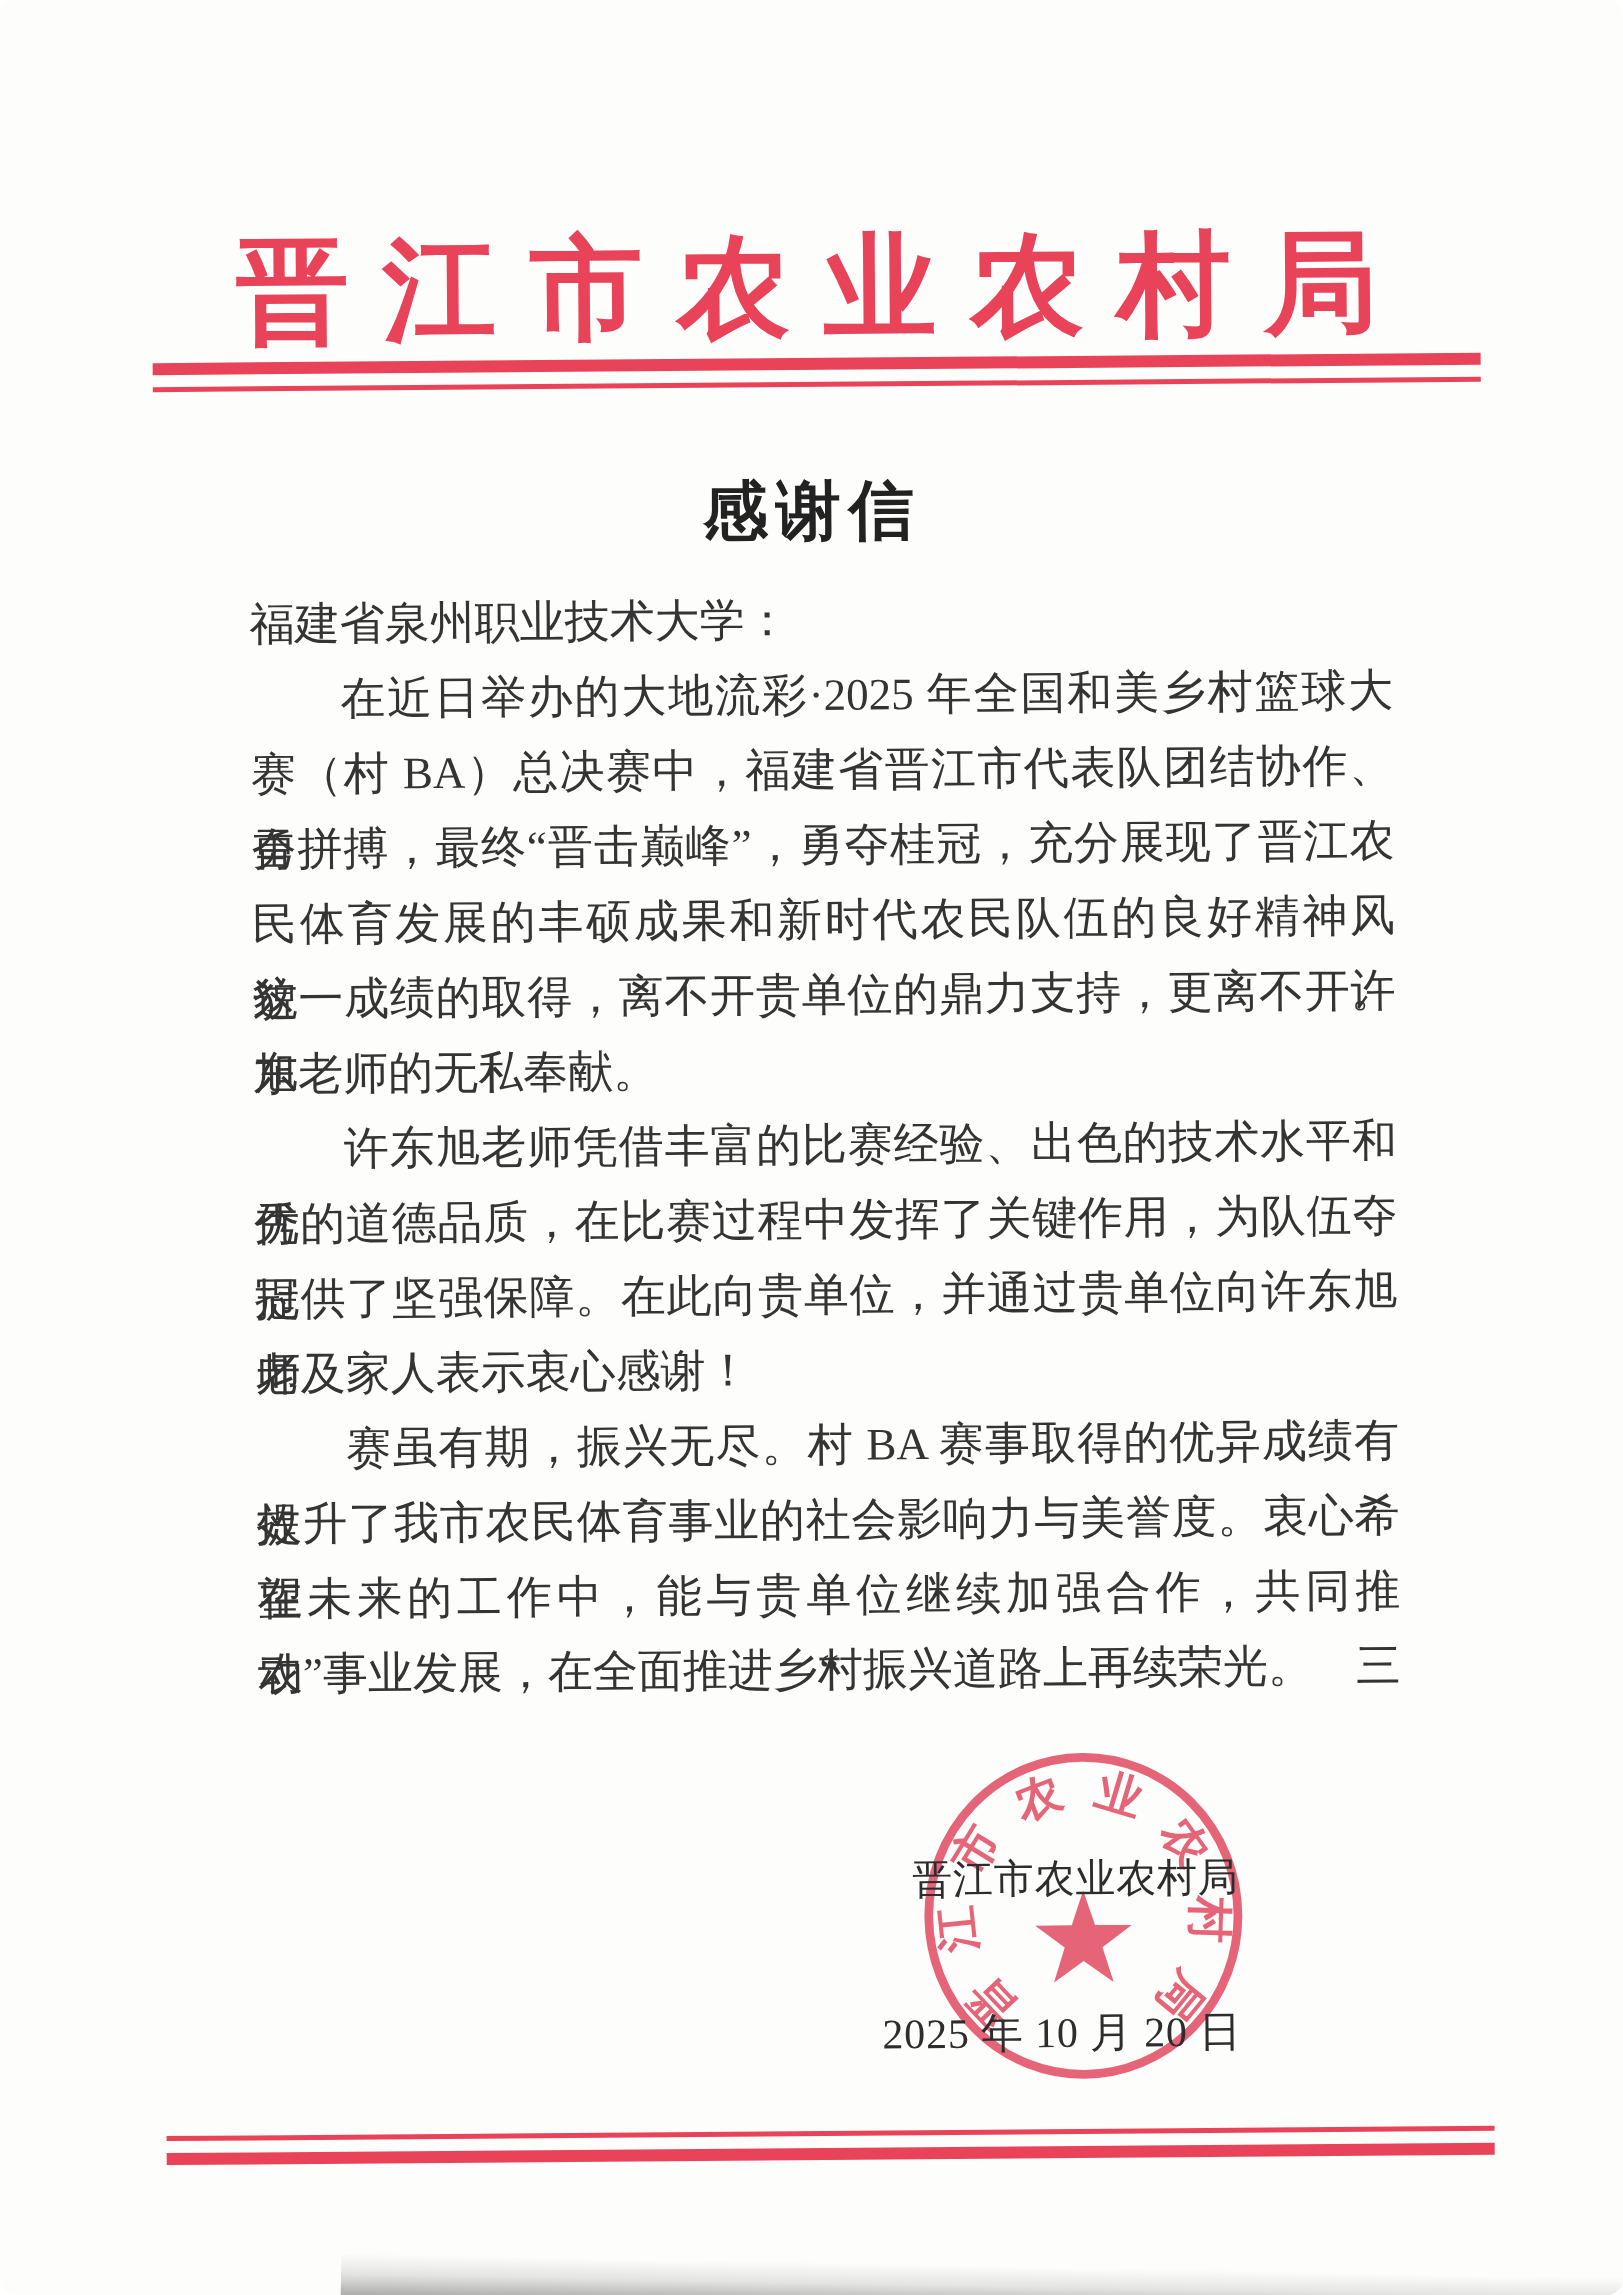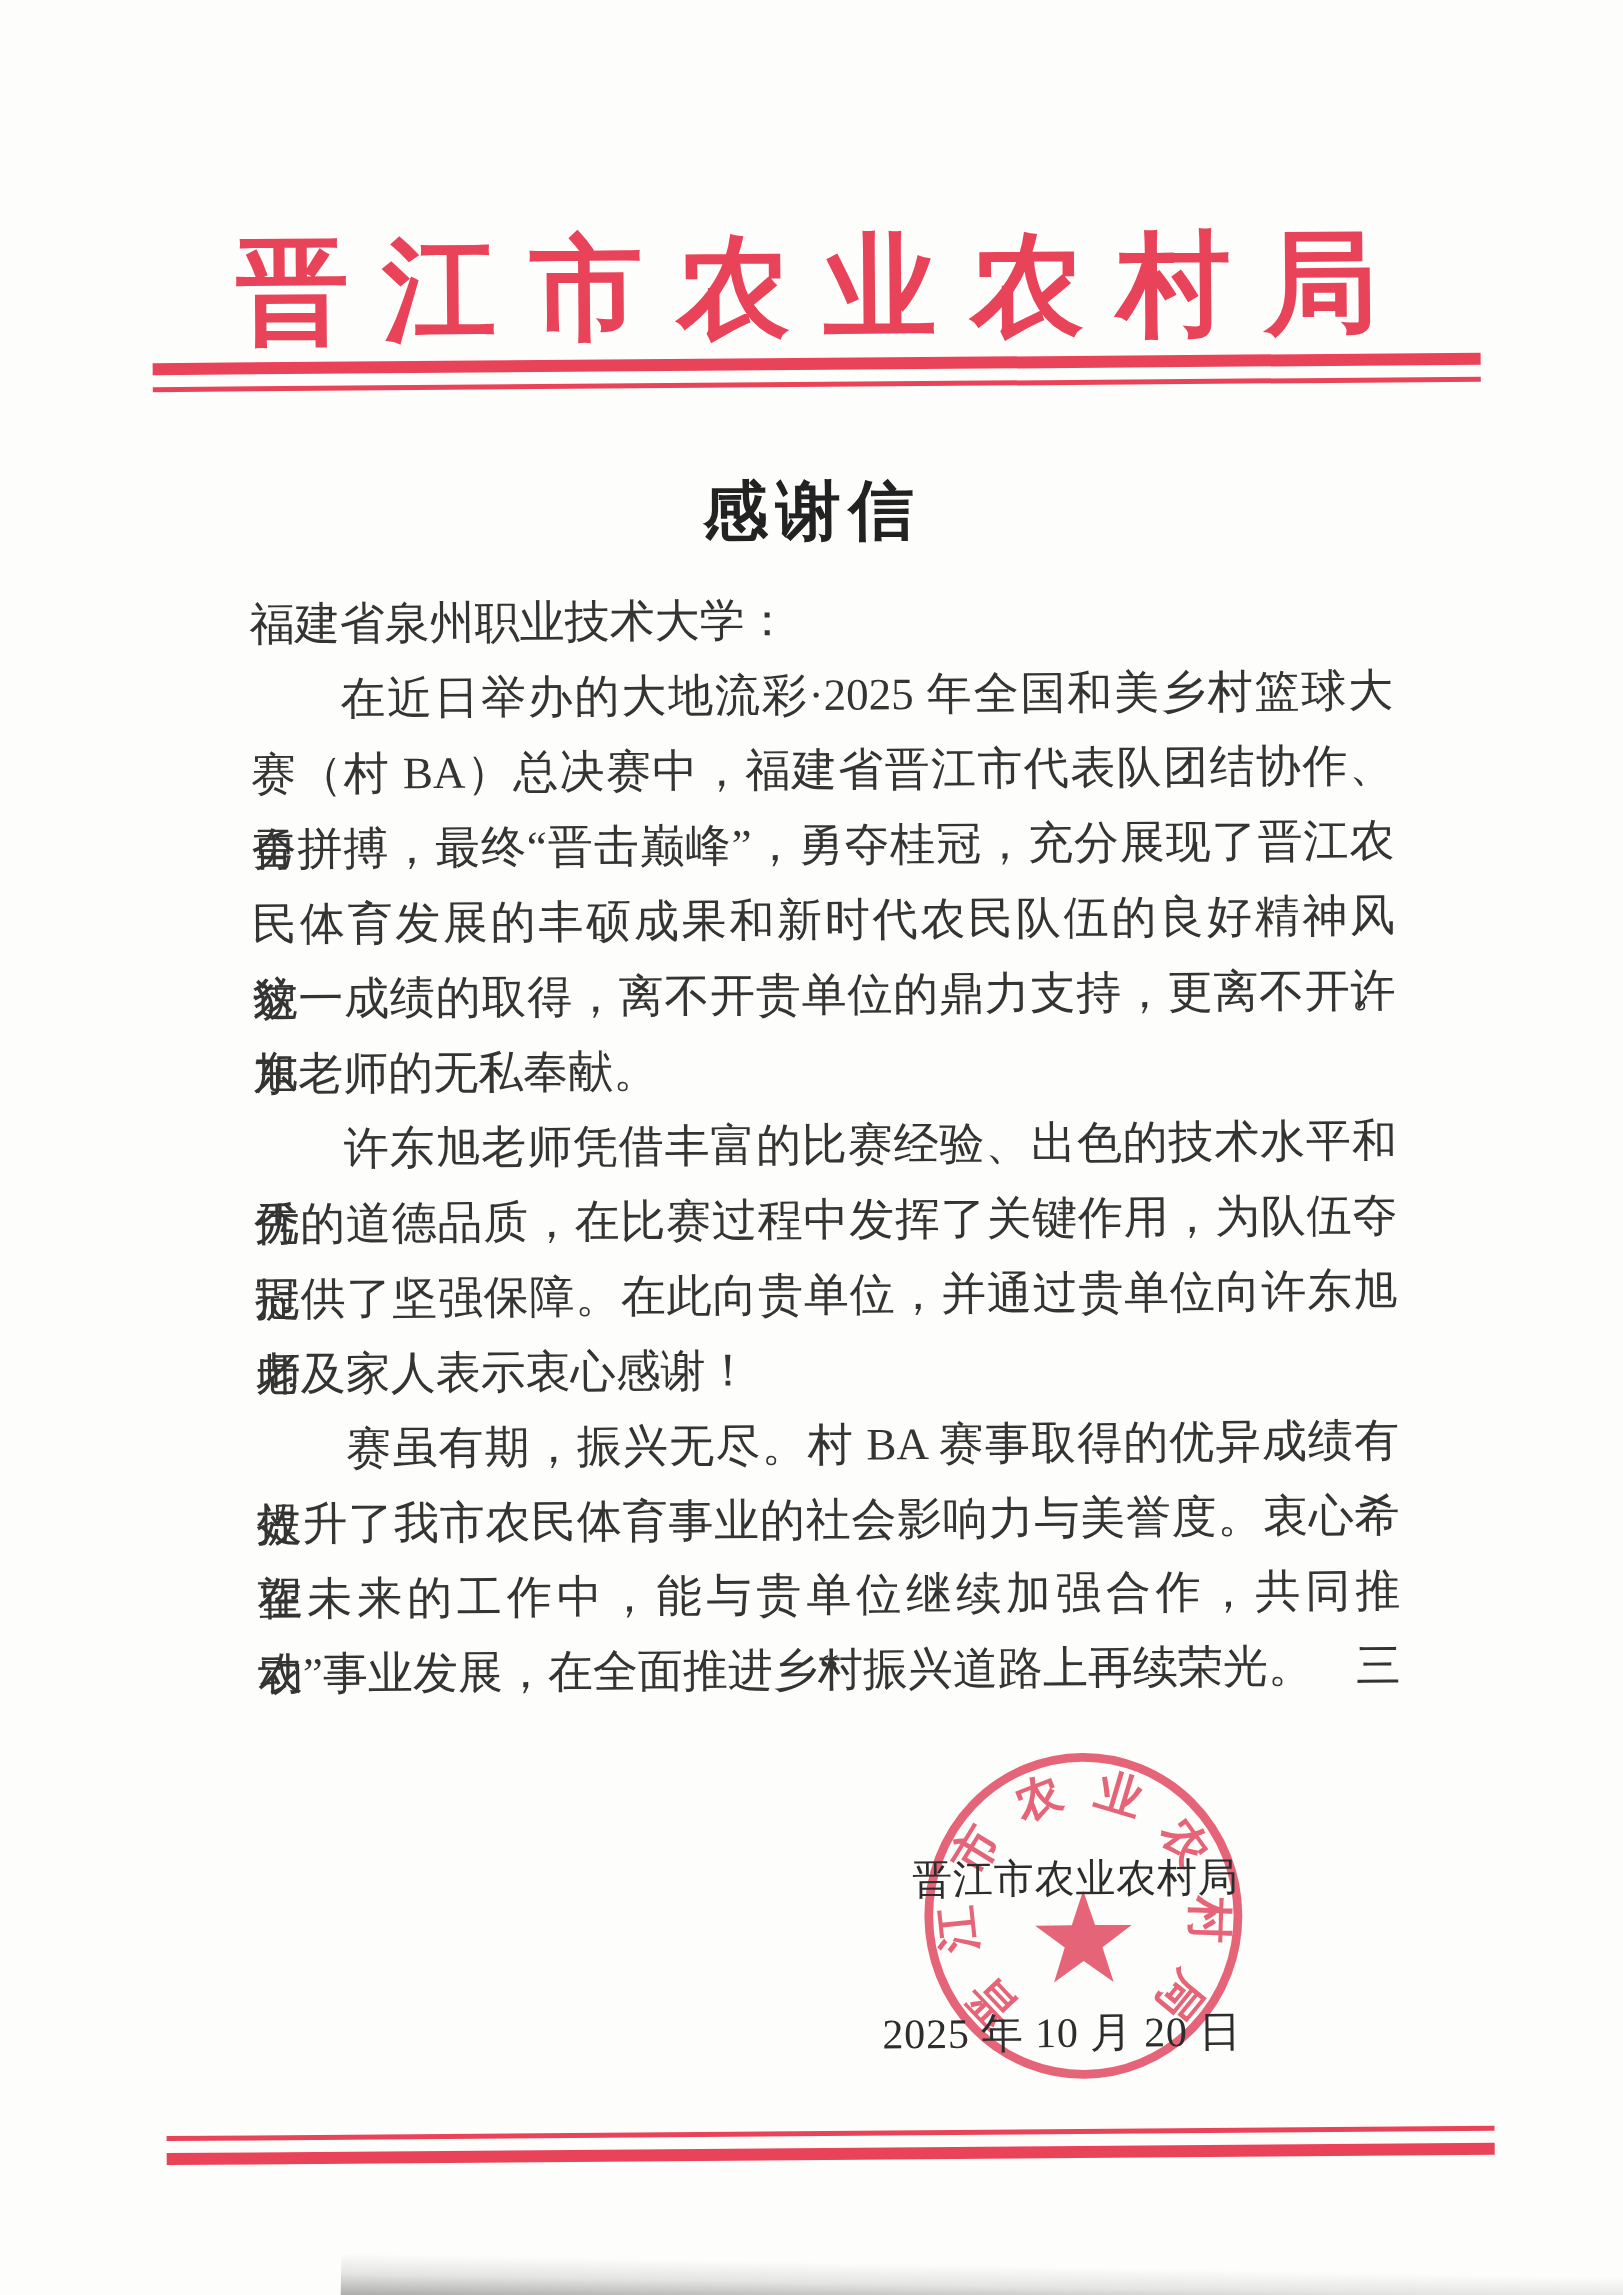--- a/index.html
+++ b/index.html
@@ -134,21 +134,21 @@
     background: linear-gradient(to top,
       rgba(100,100,100,0.55) 0%,
       rgba(140,140,140,0.22) 45%,
       rgba(160,160,160,0.0) 85%);
     pointer-events: none;
   }
 </style>
 </head>
 <body>
 
-<div class="page" style="background: rgb(253, 253, 251);">
+<div class="page" style="background: rgb(253, 253, 251); border-radius: 16px;">
   <div class="content">
 
     <h1 class="agency">晋江市农业农村局</h1>
 
     <div class="rule hd-thick"></div>
     <div class="rule hd-thin"></div>
 
     <h2 class="title">感谢信</h2>
 
     <div class="letter-block">

